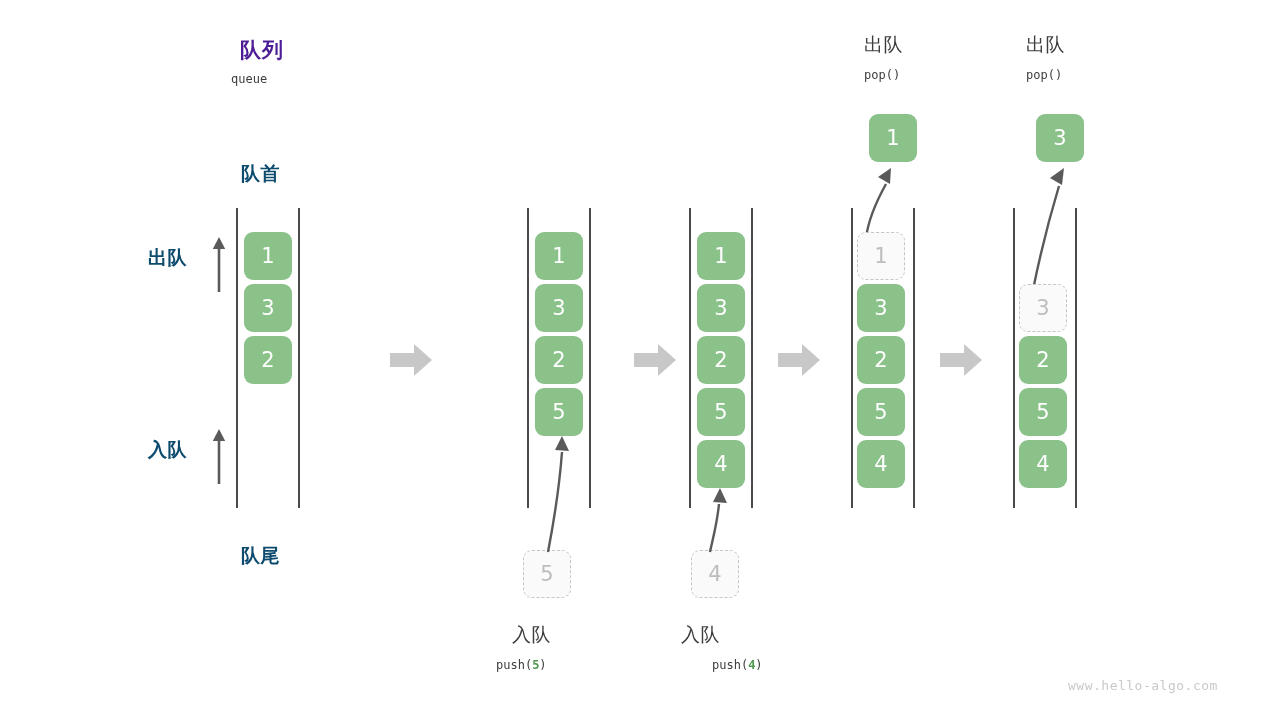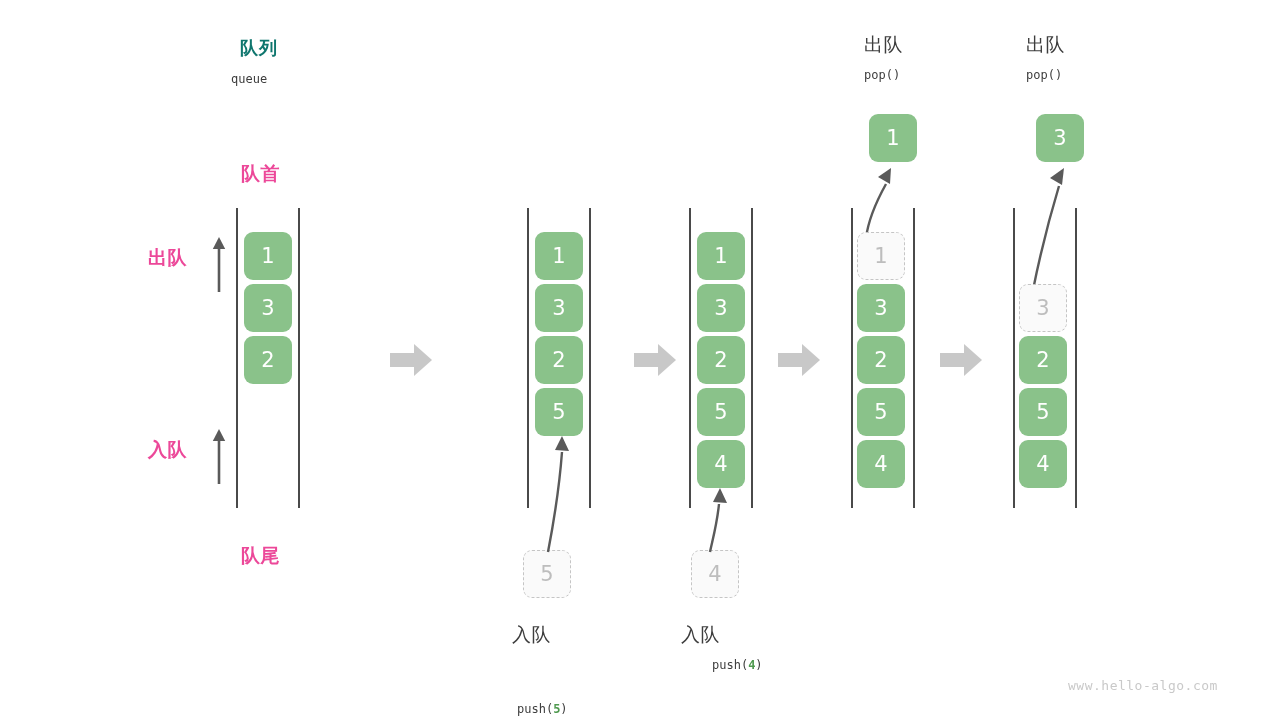--- a/index.html
+++ b/index.html
@@ -19,21 +19,21 @@
     height: 720px;
     background: #ffffff;
   }
 
   
   .cjk-bold {
     position: absolute;
     font-family: "Liberation Sans", "DejaVu Sans", sans-serif;
     font-weight: bold;
     font-size: 19px;
-    color: #ec4899;
+    color: #0c4a6e;
     white-space: nowrap;
     letter-spacing: 0.5px;
   }
   .cjk-reg {
     position: absolute;
     font-family: "Liberation Sans", "DejaVu Sans", sans-serif;
     font-size: 19px;
     color: #3d3d3d;
     white-space: nowrap;
     letter-spacing: 0.5px;
@@ -42,22 +42,22 @@
     position: absolute;
     font-family: "DejaVu Sans Mono", "Liberation Mono", monospace;
     font-size: 12px;
     color: #3d3d3d;
     white-space: nowrap;
   }
   .title-green {
     position: absolute;
     font-family: Liberation Mono, monospace;
     font-weight: bold;
-    font-size: 18px;
-    color: #0f766e;
+    font-size: 21px;
+    color: #4c1d95;
     white-space: nowrap;
     letter-spacing: 1px;
   }
   .accent-num { color: #4f9a4f; font-weight: bold; }
   .watermark {
     position: absolute;
     font-family: "DejaVu Sans Mono", "Liberation Mono", monospace;
     font-size: 13px;
     color: #c9c9c9;
     white-space: nowrap;
@@ -152,21 +152,21 @@
     <div class="cell filled" style="left:535px; top:388px;">5</div>
 
     <div class="cell ghost" style="left:523px; top:550px;">5</div>
 
     <svg class="motion" style="left:520px; top:430px;" width="80" height="125" viewBox="0 0 80 125">
       <path d="M 28 122 C 33 96, 39 62, 42 22" stroke="#5a5a5a" stroke-width="2.4" fill="none"></path>
       <polygon points="42,6 49,21 35,20" fill="#5a5a5a"></polygon>
     </svg>
 
     <div class="cjk-reg" style="left:512px; top:622px;">入队</div>
-    <div class="mono" style="left:517px; top:658px;margin-top:44px;"><span>push(</span><span class="accent-num">5</span><span>)</span></div>
+    <div class="mono" style="left:496px; top:658px;"><span>push(</span><span class="accent-num">5</span><span>)</span></div>
   </div>
 
   <svg class="step-arrow" style="left:634px; top:343px;" viewBox="0 0 42 34">
     <polygon points="0,10 24,10 24,1 42,17 24,33 24,24 0,24" fill="#c8c8c8"></polygon>
   </svg>
 
   <div>
     <div class="rail" style="left:689px; top:208px; height:300px;"></div>
     <div class="rail" style="left:751px; top:208px; height:300px;"></div>
 

